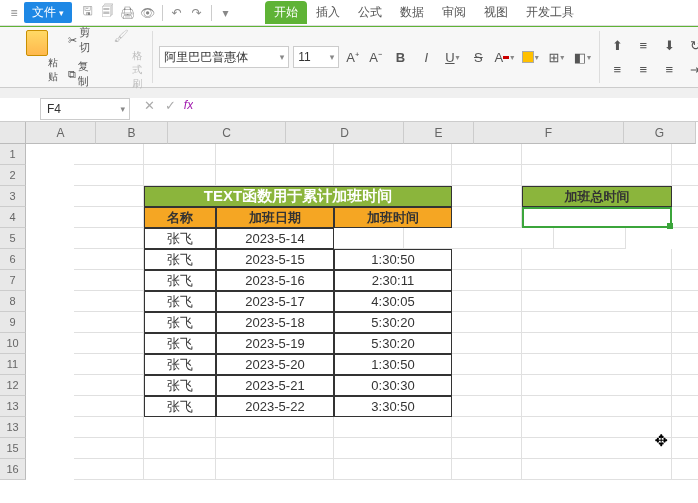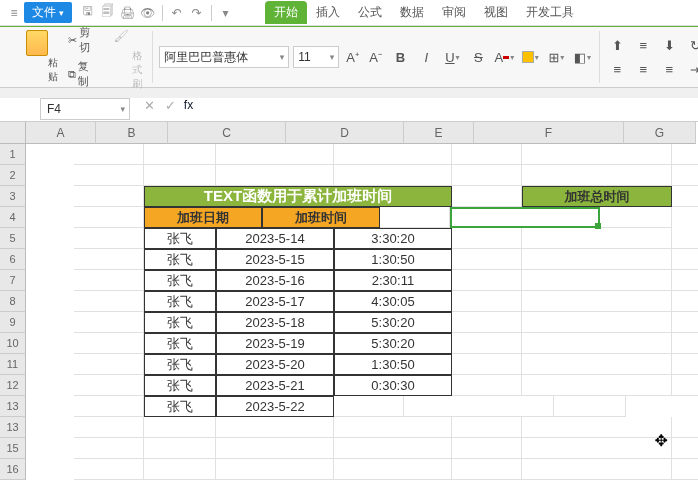--- a/index.html
+++ b/index.html
@@ -32,21 +32,21 @@
 .palette { width: 12px; height: 12px; background: #ffc000; display: inline-block; border: 1px solid #aaa; }
 .font-color-bar { width: 14px; height: 3px; background: #c00; display: inline-block; }
 .merge-area { display: flex; flex-direction: column; align-items: center; justify-content: center; padding: 0 6px; gap: 2px; }
 .merge-ic { width: 26px; height: 20px; border: 1px solid #888; position: relative; }
 .merge-ic::before { content: ""; position: absolute; left: 4px; right: 4px; top: 4px; bottom: 4px; border: 1px dashed #888; }
 .name-box-row { height: 24px; display: flex; align-items: flex-start; border-bottom: 1px solid #ccc; }
 .name-box { width: 90px; height: 22px; border: 1px solid #ccc; margin-left: 40px; display: flex; align-items: center; padding: 0 6px; font-size: 12px; background: #fff; position: relative; }
 .name-box::after { content: "▾"; position: absolute; right: 4px; color: #888; font-size: 9px; }
 .fx-icons { display: flex; gap: 10px; margin-left: 14px; color: #aaa; font-size: 13px; }
 .fx-icons span { cursor: pointer; }
-.fx-label { color: #0f172a; margin-left: 8px; }
+.fx-label { font-style: italic; color: #a21caf; margin-left: 8px; }
 .formula-input { flex: 1; height: 22px; border: none; padding: 0 6px; font-size: 12px; }
 .sheet-area { position: relative; }
 .col-headers { display: flex; position: sticky; top: 0; }
 .corner { width: 26px; height: 22px; background: #e8e8e8; border-right: 1px solid #bbb; border-bottom: 1px solid #bbb; }
 .col-h { height: 22px; background: #e8e8e8; border-right: 1px solid #ccc; border-bottom: 1px solid #bbb; display: flex; align-items: center; justify-content: center; color: #666; }
 .grid { display: flex; }
 .row-headers { display: flex; flex-direction: column; }
 .row-h { width: 26px; height: 21px; background: #e8e8e8; border-right: 1px solid #bbb; border-bottom: 1px solid #ccc; display: flex; align-items: center; justify-content: center; color: #666; font-size: 11px; }
 .cells { position: relative; margin-left: 48px; }
 .cell-row { display: flex; }
@@ -233,31 +233,31 @@
         </div>
         <div class="cell-row">
           <div class="cell w-A"></div>
           <div class="cell title-merged" style="width: 308px;">TEXT函数用于累计加班时间</div>
           <div class="cell w-E"></div>
           <div class="cell w-F f-header">加班总时间</div>
           <div class="cell w-G"></div>
         </div>
         <div class="cell-row">
           <div class="cell w-A"></div>
+          <div class="cell w-B header-cell">名称</div>
           <div class="cell w-C header-cell">加班日期</div>
           <div class="cell w-D header-cell">加班时间</div>
           <div class="cell w-E"></div>
           <div class="cell w-F active-cell"></div>
           <div class="cell w-G"></div>
         </div>
         <div class="cell-row">
           <div class="cell w-A"></div>
           <div class="cell w-B data-cell">张飞</div>
           <div class="cell w-C data-cell">2023-5-14</div>
-          <div class="cell w-D data-cell">3:30:20</div>
           <div class="cell w-E"></div>
           <div class="cell w-F"></div>
           <div class="cell w-G"></div>
         </div>
         <div class="cell-row">
           <div class="cell w-A"></div>
           <div class="cell w-B data-cell">张飞</div>
           <div class="cell w-C data-cell">2023-5-15</div>
           <div class="cell w-D data-cell">1:30:50</div>
           <div class="cell w-E"></div>
@@ -315,20 +315,21 @@
           <div class="cell w-C data-cell">2023-5-21</div>
           <div class="cell w-D data-cell">0:30:30</div>
           <div class="cell w-E"></div>
           <div class="cell w-F"></div>
           <div class="cell w-G"></div>
         </div>
         <div class="cell-row">
           <div class="cell w-A"></div>
           <div class="cell w-B data-cell">张飞</div>
           <div class="cell w-C data-cell">2023-5-22</div>
+          <div class="cell w-D data-cell">3:30:50</div>
           <div class="cell w-E"></div>
           <div class="cell w-F"></div>
           <div class="cell w-G"></div>
         </div>
         <div class="cell-row">
           <div class="cell w-A"></div>
           <div class="cell w-B"></div>
           <div class="cell w-C"></div>
           <div class="cell w-D"></div>
           <div class="cell w-E"></div>

